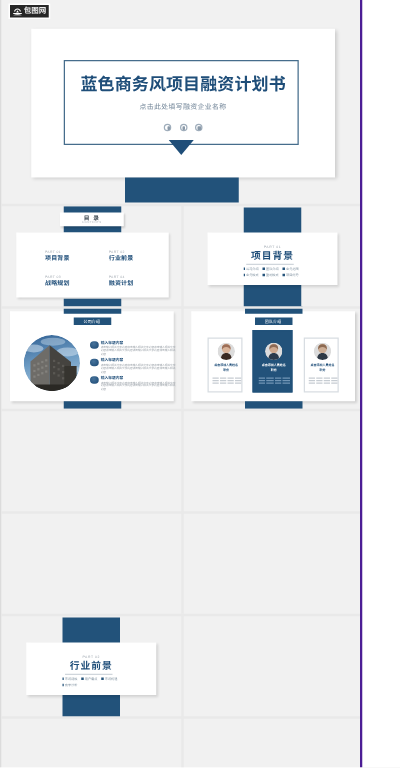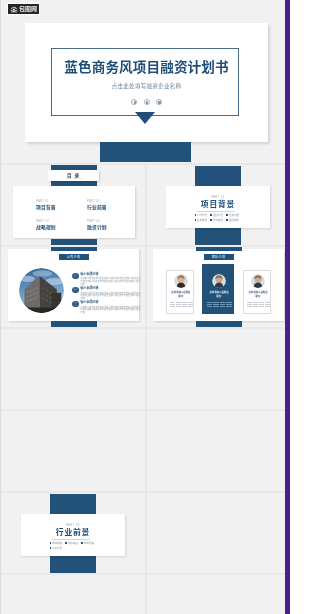--- a/index.html
+++ b/index.html
@@ -1,19 +1,19 @@
 <!DOCTYPE html>
 <html><head>
 <meta charset="utf-8">
 <style>
   html,body{margin:0;padding:0;background:#fff;}
   body{width:290px;height:614px;overflow:hidden;
        font-family:"Liberation Sans","Noto Sans CJK SC",sans-serif;}
   #page{position:relative;width:290px;height:614px;background:#f1f1f1;overflow:hidden;
-        box-sizing:border-box;border-left:1px solid #dcdcdc;border-right:5px solid #4c1d95;}
+        box-sizing:border-box;border-left:1px solid #dcdcdc;border-right:2px solid #4c1d95;}
 
   
   .wm{position:absolute;left:7px;top:4px;width:31px;height:10px;background:#262626;
       box-shadow:0 0 0 1.2px #fff;display:flex;align-items:center;z-index:60;
       box-sizing:border-box;padding:0 1.5px;}
   .wm-ico{width:8px;height:7px;display:block;flex:0 0 auto;}
   .wm-txt{color:#ededed;font-size:6px;line-height:6px;white-space:nowrap;margin-left:1.5px;
           font-weight:700;}
 
   

